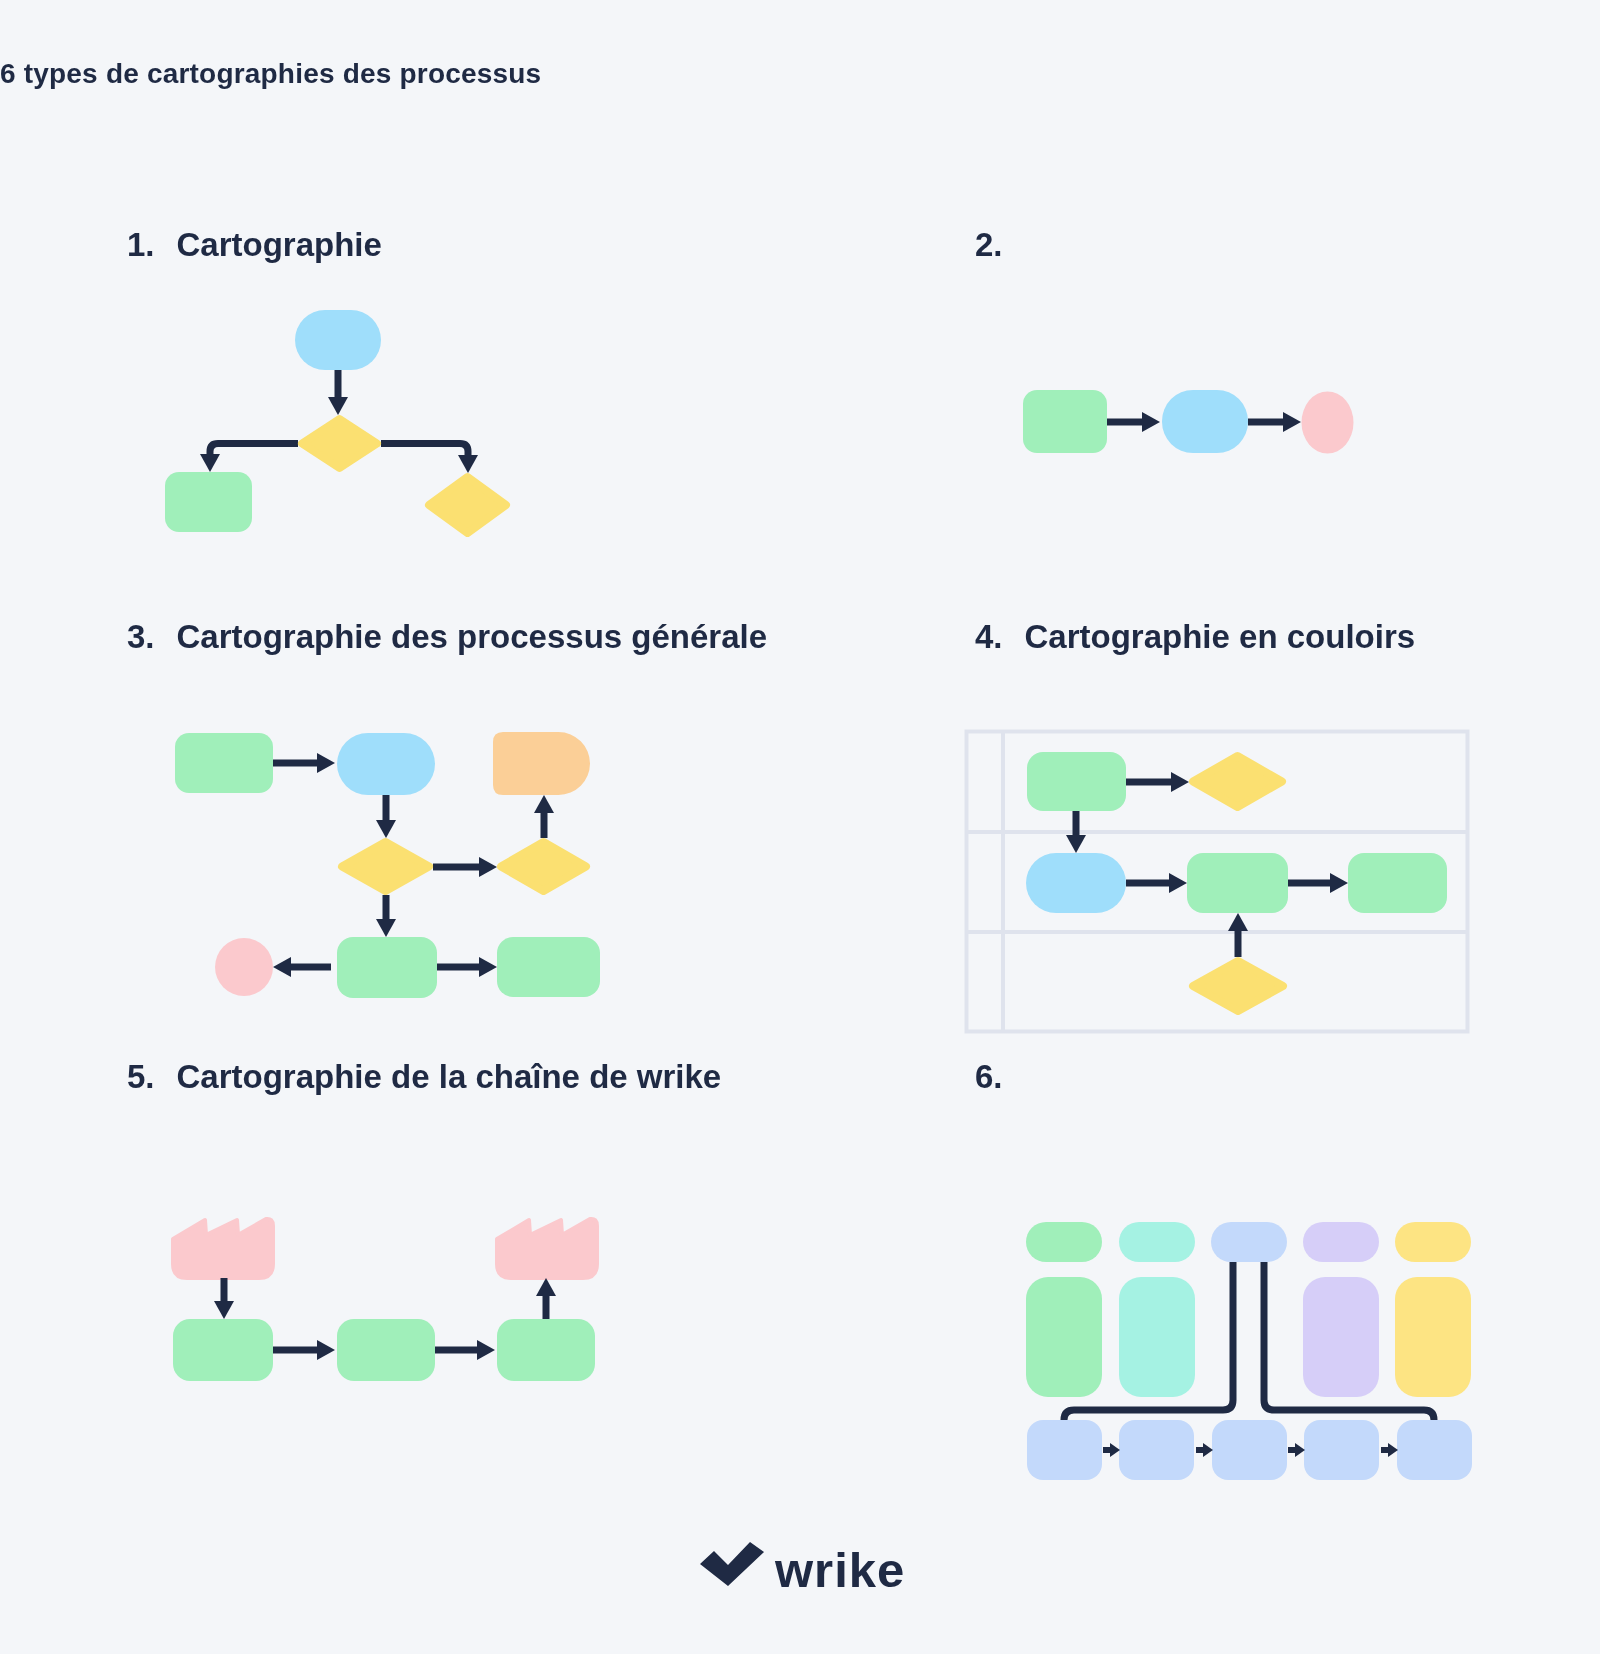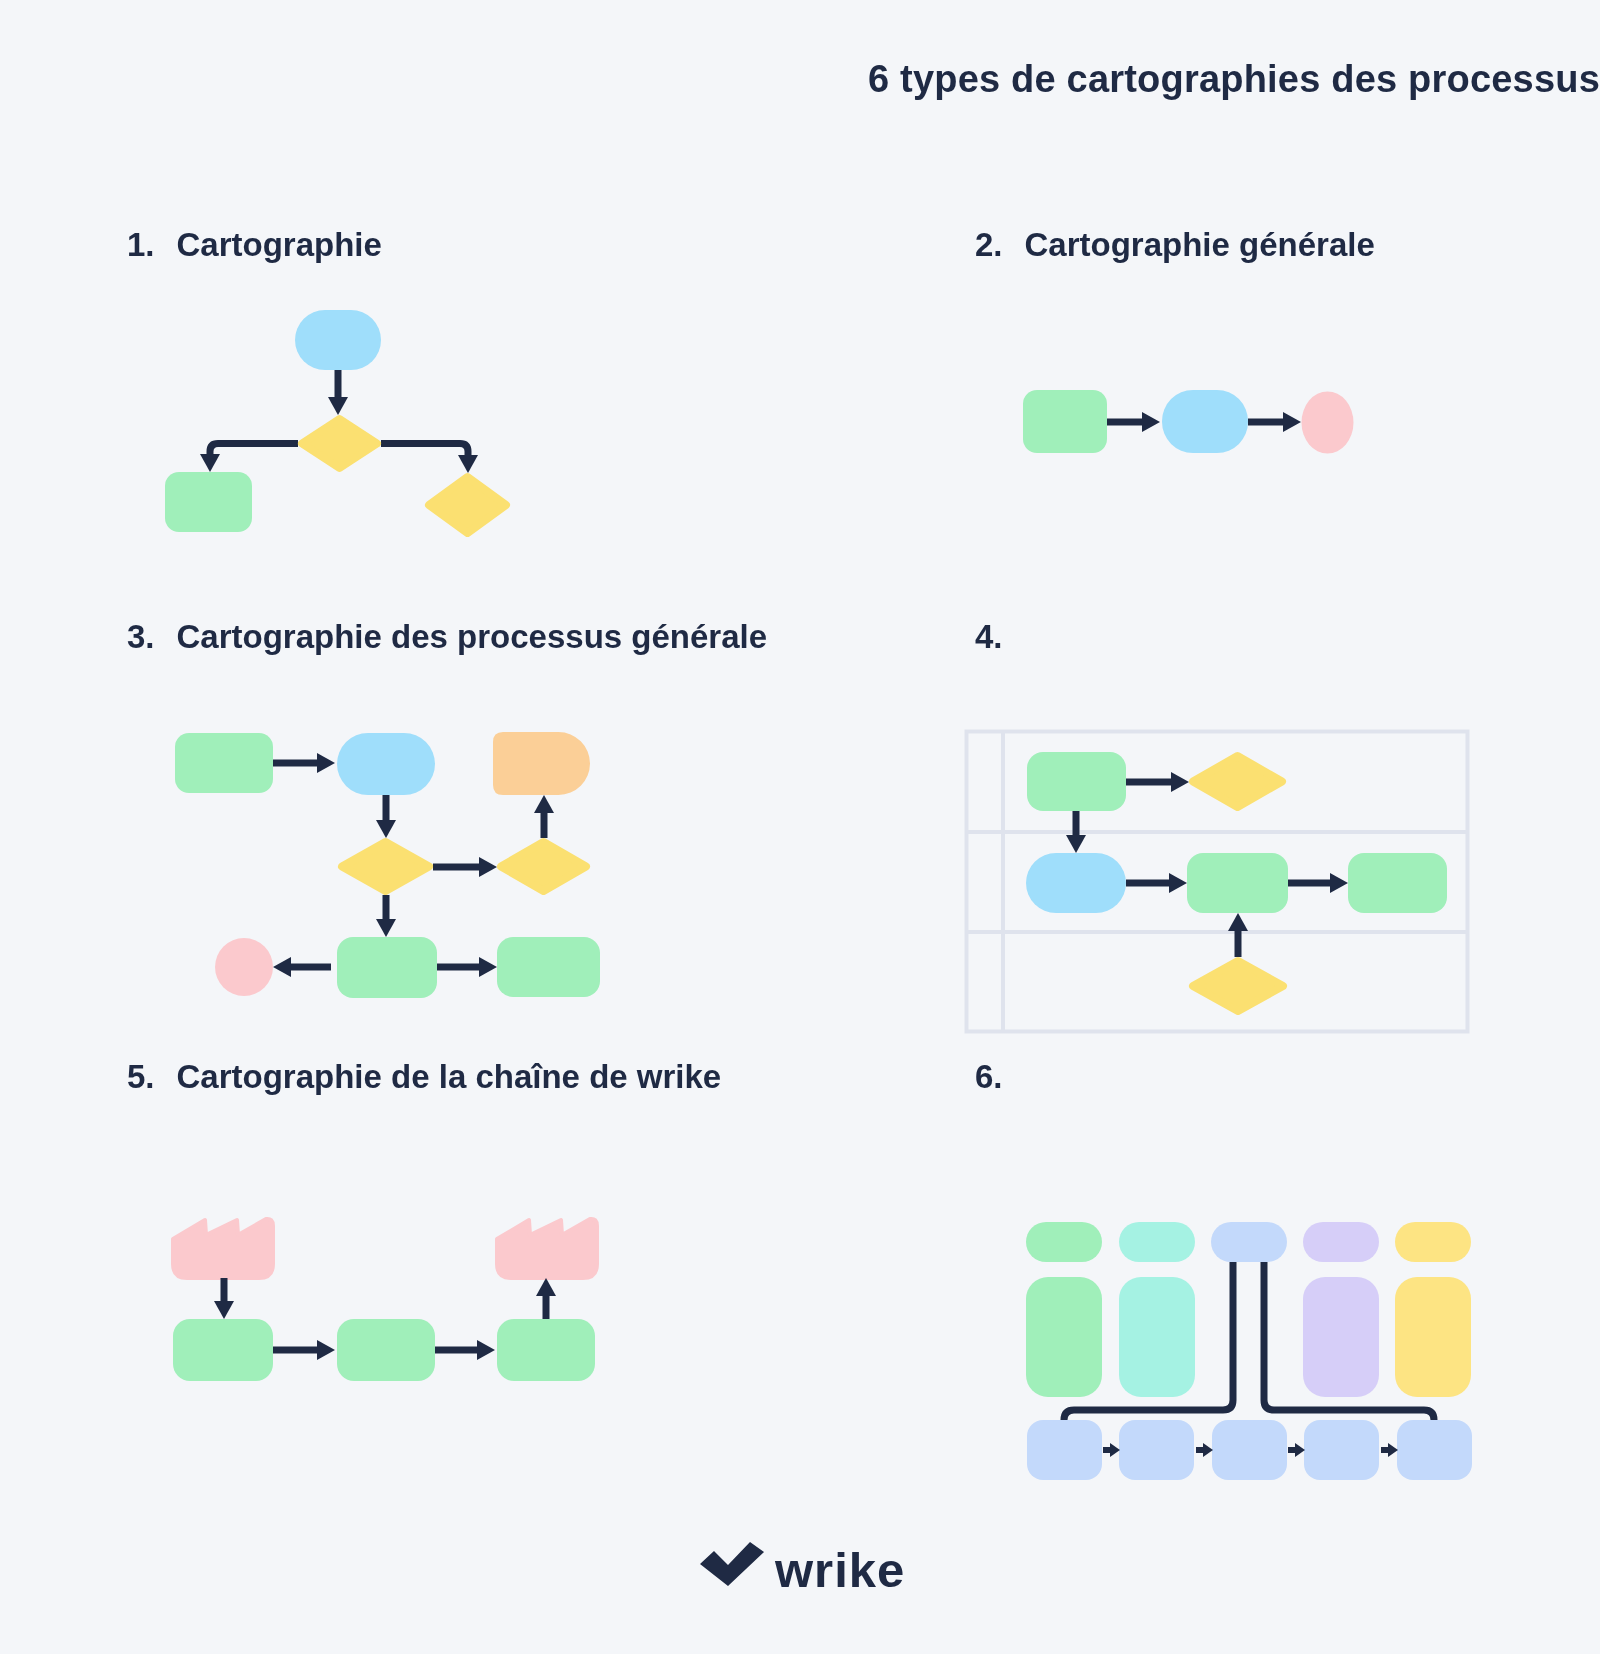--- a/index.html
+++ b/index.html
@@ -3,22 +3,22 @@
 <meta charset="utf-8">
 <style>
   :root{
     --bg:#f4f6f9; --ink:#1f2a44; --green:#a0efba; --blue:#9fdefb; --yellow:#fbe071;
     --pink:#fbc9cd; --orange:#fbcf97; --teal:#a5f2e3; --periwinkle:#c3d9fb;
     --lavender:#d6cef8; --sipoc-yellow:#fde483; --lane-border:#dfe3ed;
   }
   html,body{margin:0;padding:0;background:var(--bg);}
   .sheet{position:relative;width:1600px;height:1654px;background:var(--bg);
          font-family:"Liberation Sans",sans-serif;color:var(--ink);overflow:hidden;}
-  .main-title{position:absolute;left:0;right:0;top:58px;text-align:right;
-              font-size:38px;font-weight:700;letter-spacing:.2px;}
+  .main-title{position:absolute;left:0;right:0;top:58px;text-align:left;
+              font-size:28px;font-weight:700;letter-spacing:.2px;}
   .sec-title{position:absolute;display:flex;gap:22px;font-size:33px;font-weight:700;white-space:nowrap;}
   .t1{left:127px;top:226px}
   .t2{left:975px;top:226px}
   .t3{left:127px;top:618px}
   .t4{left:975px;top:618px}
   .t5{left:127px;top:1058px}
   .t6{left:975px;top:1058px}
   svg.diag{position:absolute;display:block;}
   .d1{left:150px;top:295px}
   .d2{left:1000px;top:385px}
@@ -43,28 +43,28 @@
 <div class="sheet">
 
   <div class="main-title">6 types de cartographies des processus</div>
 
   <div class="sec-title t1">
     <span>1.</span>
     <span>Cartographie</span>
   </div>
   <div class="sec-title t2">
     <span>2.</span>
-    <span>Cartographie générale</span>
   </div>
   <div class="sec-title t3">
     <span>3.</span>
     <span>Cartographie des processus générale</span>
   </div>
   <div class="sec-title t4">
     <span>4.</span>
+    <span>Cartographie en couloirs</span>
   </div>
   <div class="sec-title t5">
     <span>5.</span>
     <span>Cartographie de la chaîne de wrike</span>
   </div>
   <div class="sec-title t6">
     <span>6.</span>
   </div>
 
   <svg class="diag d1" width="410" height="250" viewBox="0 0 410 250">

